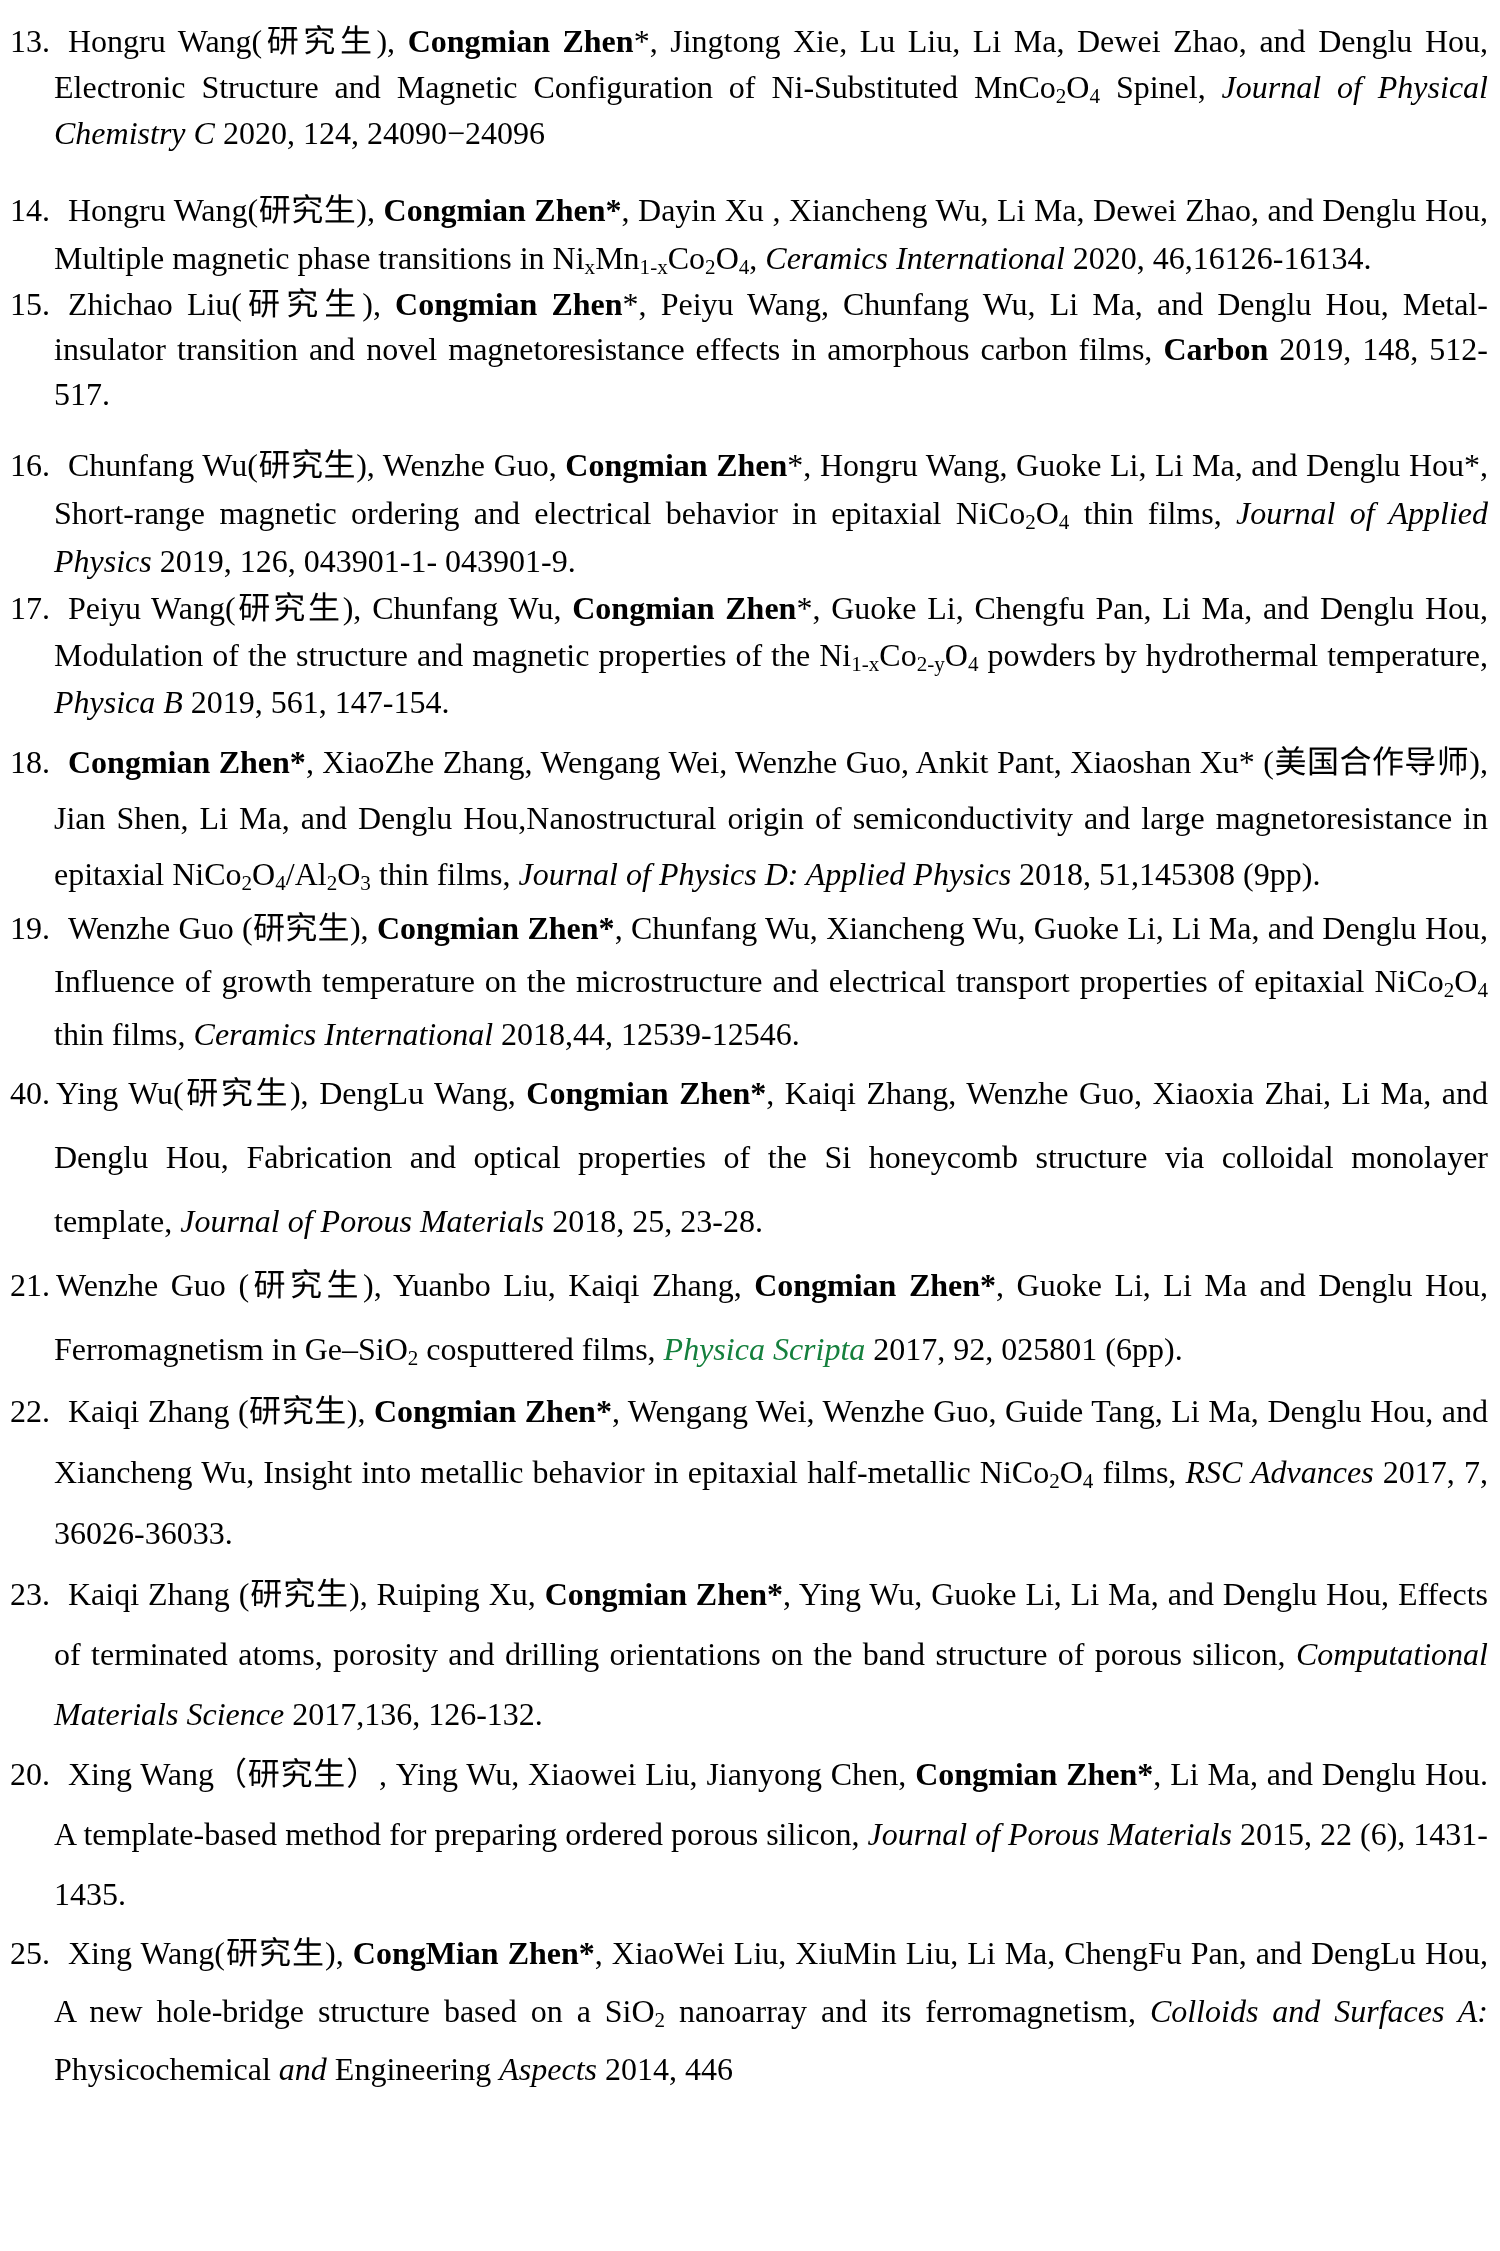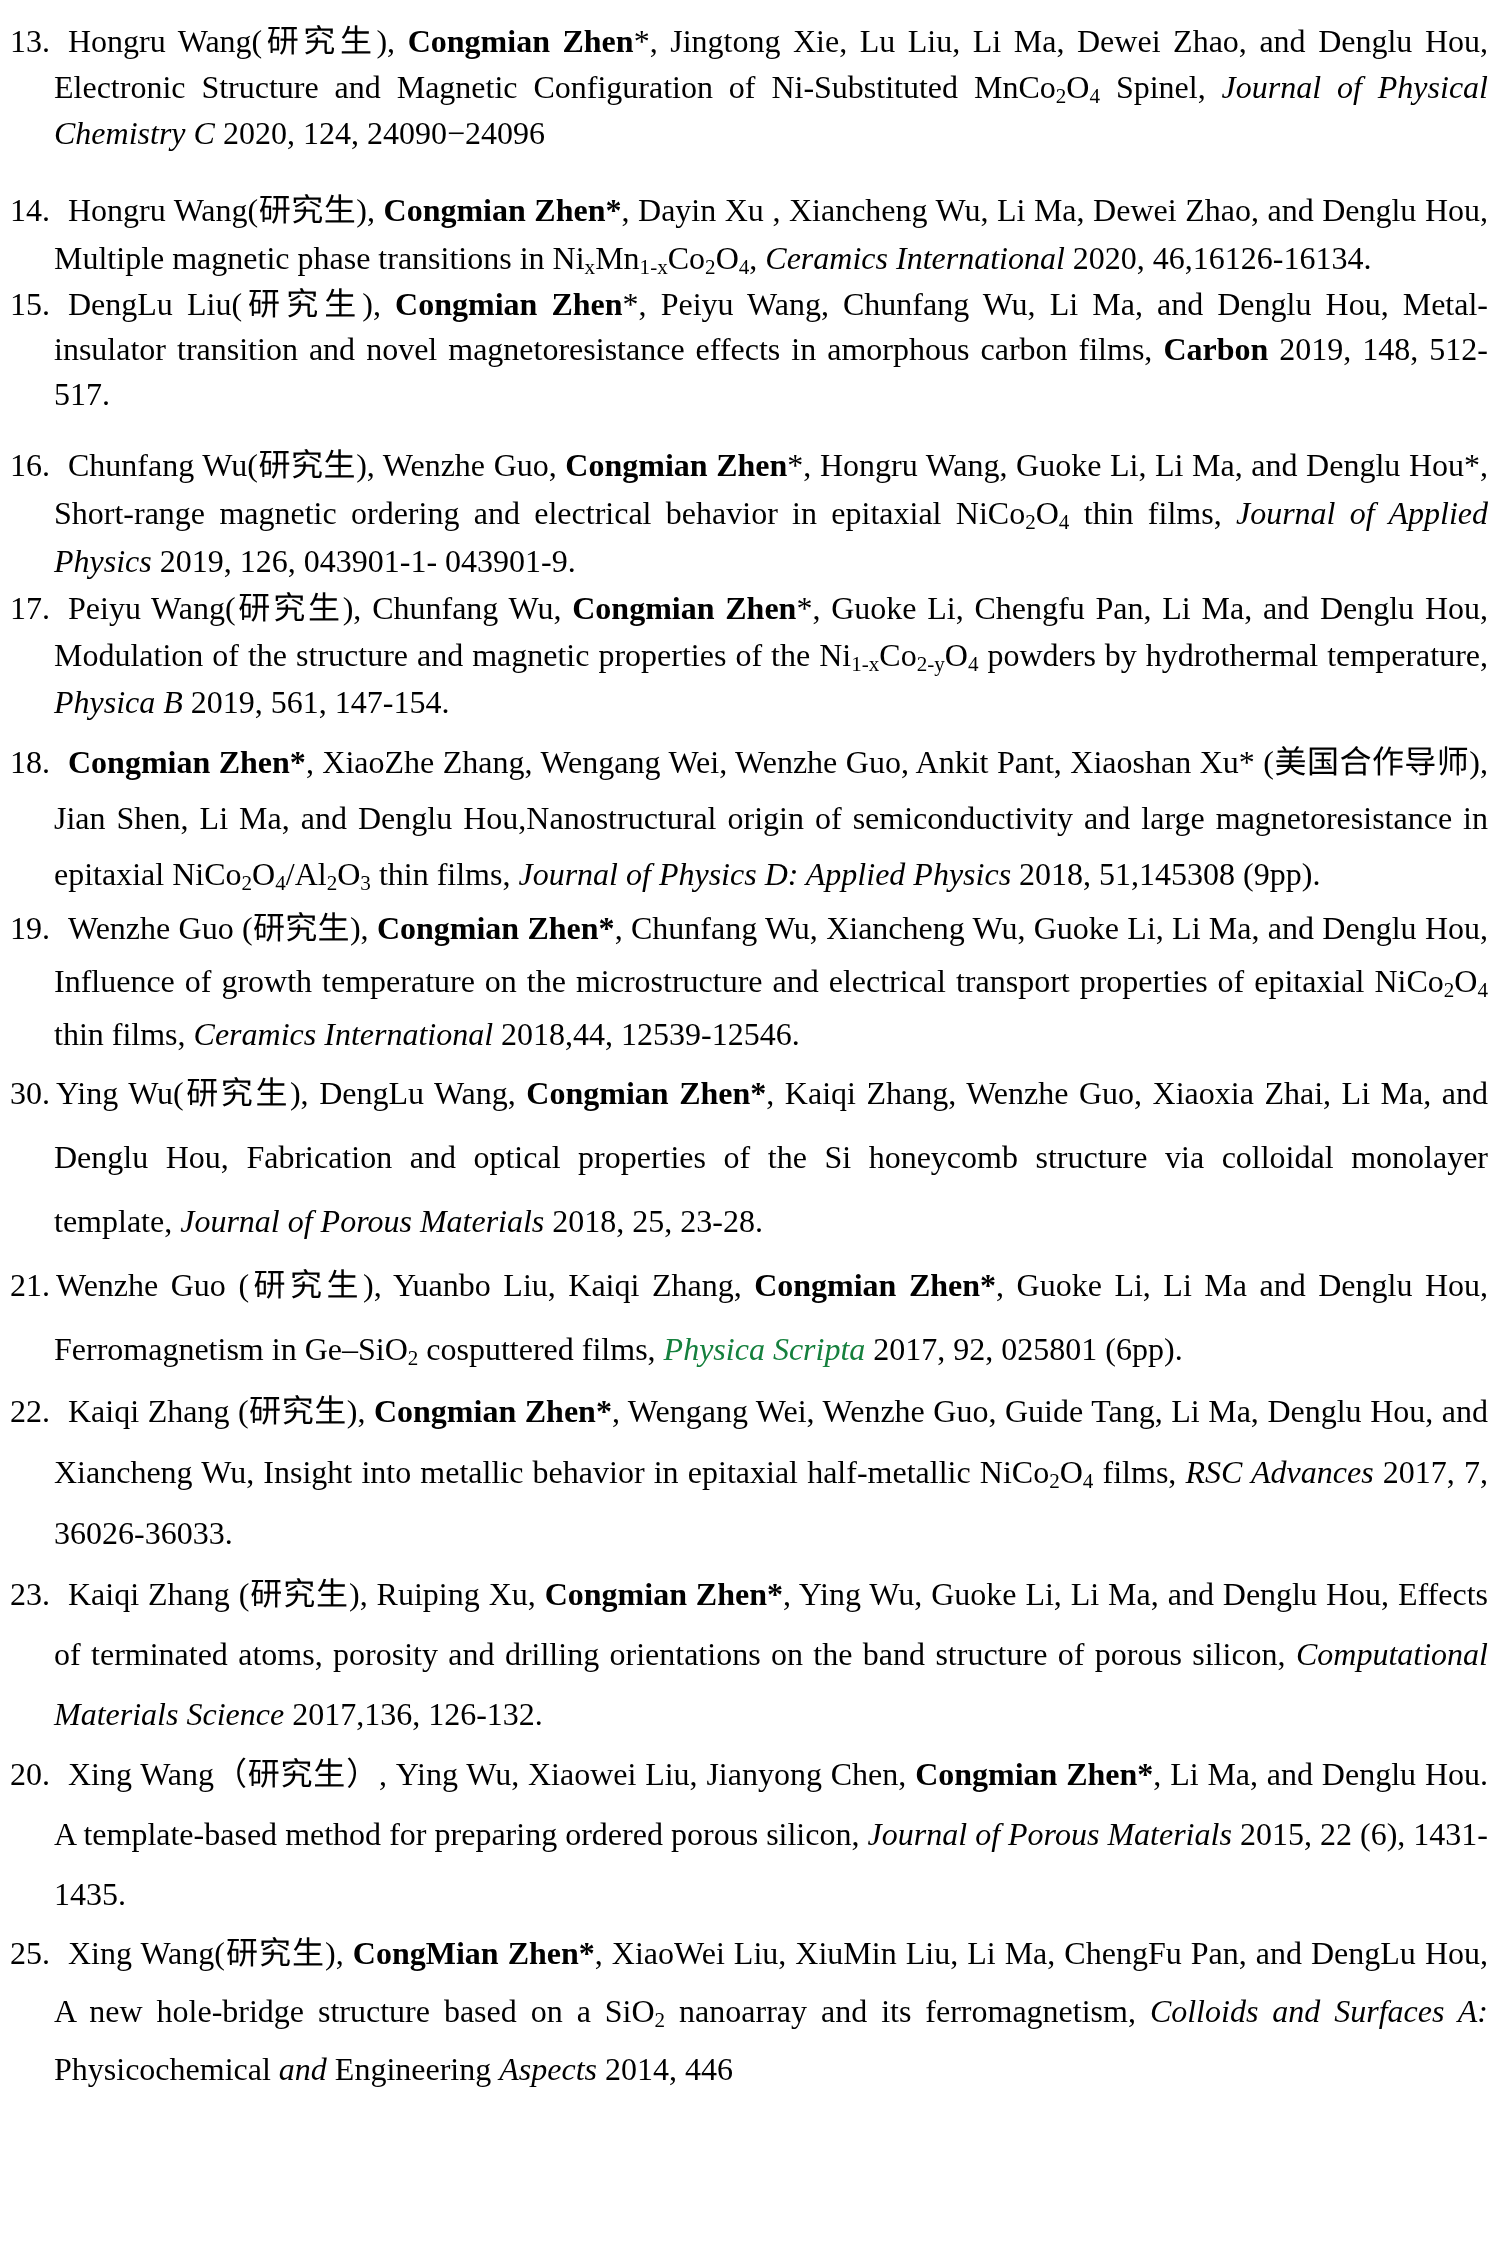--- a/index.html
+++ b/index.html
@@ -50,25 +50,25 @@
     top: 0.22em;
   }
 </style>
 </head>
 <body>
 
 <div class="page">
   <div id="pub-list" style="color: rgb(0, 0, 0);">
       <div class="pub"><span class="num">13.</span><span>Hongru Wang(研究生), </span><span class="b">Congmian Zhen</span><span>*, Jingtong Xie, Lu Liu, Li Ma, Dewei Zhao, and Denglu Hou, Electronic Structure and Magnetic Configuration of Ni-Substituted MnCo</span><span class="sub">2</span><span>O</span><span class="sub">4</span><span> Spinel, </span><span class="i">Journal of Physical Chemistry C</span><span> 2020, 124, 24090−24096</span></div>
       <div class="pub"><span class="num">14.</span><span>Hongru Wang(研究生), </span><span class="b">Congmian Zhen*</span><span>, Dayin Xu , Xiancheng Wu, Li Ma, Dewei Zhao, and Denglu Hou, Multiple magnetic phase transitions in Ni</span><span class="sub">x</span><span>Mn</span><span class="sub">1-x</span><span>Co</span><span class="sub">2</span><span>O</span><span class="sub">4</span><span>, </span><span class="i">Ceramics International</span><span> 2020, 46,16126-16134.</span></div>
-      <div class="pub"><span class="num">15.</span><span>DengLu Liu(研究生), </span><span class="b">Congmian Zhen</span><span>*, Peiyu Wang, Chunfang Wu, Li Ma, and Denglu Hou, Metal-insulator transition and novel magnetoresistance effects in amorphous carbon films, </span><span class="bi">Carbon</span><span> 2019, 148, 512-517.</span></div>
+      <div class="pub"><span class="num">15.</span><span>Zhichao Liu(研究生), </span><span class="b">Congmian Zhen</span><span>*, Peiyu Wang, Chunfang Wu, Li Ma, and Denglu Hou, Metal-insulator transition and novel magnetoresistance effects in amorphous carbon films, </span><span class="bi">Carbon</span><span> 2019, 148, 512-517.</span></div>
       <div class="pub"><span class="num">16.</span><span>Chunfang Wu(研究生), Wenzhe Guo, </span><span class="b">Congmian Zhen</span><span>*, Hongru Wang, Guoke Li, Li Ma, and Denglu Hou*, Short-range magnetic ordering and electrical behavior in epitaxial NiCo</span><span class="sub">2</span><span>O</span><span class="sub">4</span><span> thin films, </span><span class="i">Journal of Applied Physics</span><span> 2019, 126, 043901-1- 043901-9.</span></div>
       <div class="pub"><span class="num">17.</span><span>Peiyu Wang(研究生), Chunfang Wu, </span><span class="b">Congmian Zhen</span><span>*, Guoke Li, Chengfu Pan, Li Ma, and Denglu Hou, Modulation of the structure and magnetic properties of the Ni</span><span class="sub">1-x</span><span>Co</span><span class="sub">2-y</span><span>O</span><span class="sub">4</span><span> powders by hydrothermal temperature, </span><span class="i">Physica B</span><span> 2019, 561, 147-154.</span></div>
       <div class="pub"><span class="num">18.</span><span class="b">Congmian Zhen*</span><span>, XiaoZhe Zhang, Wengang Wei, Wenzhe Guo, Ankit Pant, Xiaoshan Xu* (美国合作导师), Jian Shen, Li Ma, and Denglu Hou,Nanostructural origin of semiconductivity and large magnetoresistance in epitaxial NiCo</span><span class="sub">2</span><span>O</span><span class="sub">4</span><span>/Al</span><span class="sub">2</span><span>O</span><span class="sub">3</span><span> thin films, </span><span class="i">Journal of Physics D: Applied Physics</span><span> 2018, 51,145308 (9pp).</span></div>
       <div class="pub"><span class="num">19.</span><span>Wenzhe Guo (研究生), </span><span class="b">Congmian Zhen*</span><span>, Chunfang Wu, Xiancheng Wu, Guoke Li, Li Ma, and Denglu Hou, Influence of growth temperature on the microstructure and electrical transport properties of epitaxial NiCo</span><span class="sub">2</span><span>O</span><span class="sub">4</span><span> thin films, </span><span class="i">Ceramics International</span><span> 2018,44, 12539-12546.</span></div>
-      <div class="pub"><span class="num">30.</span><span>Ying Wu(研究生), DengLu Wang, </span><span class="b">Congmian Zhen*</span><span>, Kaiqi Zhang, Wenzhe Guo, Xiaoxia Zhai, Li Ma, and Denglu Hou, Fabrication and optical properties of the Si honeycomb structure via colloidal monolayer template, </span><span class="i">Journal of Porous Materials</span><span> 2018, 25, 23-28.</span></div>
+      <div class="pub"><span class="num">40.</span><span>Ying Wu(研究生), DengLu Wang, </span><span class="b">Congmian Zhen*</span><span>, Kaiqi Zhang, Wenzhe Guo, Xiaoxia Zhai, Li Ma, and Denglu Hou, Fabrication and optical properties of the Si honeycomb structure via colloidal monolayer template, </span><span class="i">Journal of Porous Materials</span><span> 2018, 25, 23-28.</span></div>
       <div class="pub"><span class="num">21.</span><span>Wenzhe Guo (研究生), Yuanbo Liu, Kaiqi Zhang, </span><span class="b">Congmian Zhen*</span><span>, Guoke Li, Li Ma and Denglu Hou, Ferromagnetism in Ge–SiO</span><span class="sub">2</span><span> cosputtered films, </span><span class="ig" style="color: #15803d;">Physica Scripta</span><span> 2017, 92, 025801 (6pp).</span></div>
       <div class="pub"><span class="num">22.</span><span>Kaiqi Zhang (研究生), </span><span class="b">Congmian Zhen*</span><span>, Wengang Wei, Wenzhe Guo, Guide Tang, Li Ma, Denglu Hou, and Xiancheng Wu, Insight into metallic behavior in epitaxial half-metallic NiCo</span><span class="sub">2</span><span>O</span><span class="sub">4</span><span> films, </span><span class="i">RSC Advances</span><span> 2017, 7, 36026-36033.</span></div>
       <div class="pub"><span class="num">23.</span><span>Kaiqi Zhang (研究生), Ruiping Xu, </span><span class="b">Congmian Zhen*</span><span>, Ying Wu, Guoke Li, Li Ma, and Denglu Hou, Effects of terminated atoms, porosity and drilling orientations on the band structure of porous silicon, </span><span class="i">Computational Materials Science</span><span> 2017,136, 126-132.</span></div>
       <div class="pub"><span class="num">20.</span><span>Xing Wang（研究生）, Ying Wu, Xiaowei Liu, Jianyong Chen, </span><span class="b">Congmian Zhen*</span><span>, Li Ma, and Denglu Hou. A template-based method for preparing ordered porous silicon, </span><span class="i">Journal of Porous Materials</span><span> 2015, 22 (6), 1431-1435.</span></div>
       <div class="pub"><span class="num">25.</span><span>Xing Wang(研究生), </span><span class="b">CongMian Zhen*</span><span>, XiaoWei Liu, XiuMin Liu, Li Ma, ChengFu Pan, and DengLu Hou, A new hole-bridge structure based on a SiO</span><span class="sub">2</span><span> nanoarray and its ferromagnetism, </span><span class="i">Colloids and Surfaces A:</span><span> Physicochemical </span><span class="i">and</span><span> Engineering </span><span class="i">Aspects</span><span> 2014, 446</span></div>
     </div>
 </div>
 
 </body></html>

